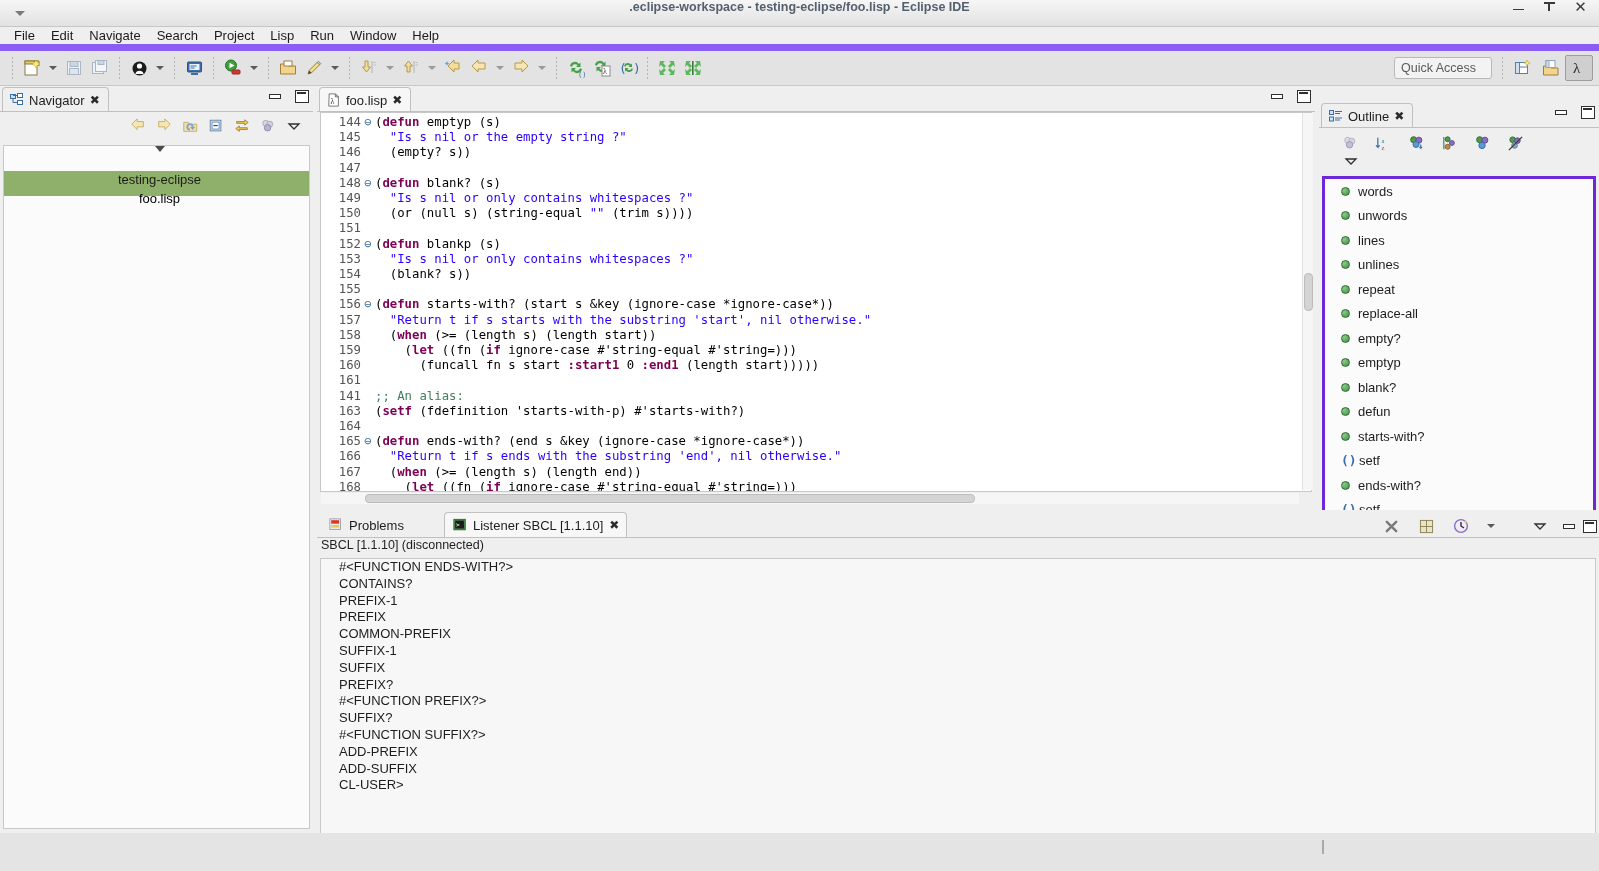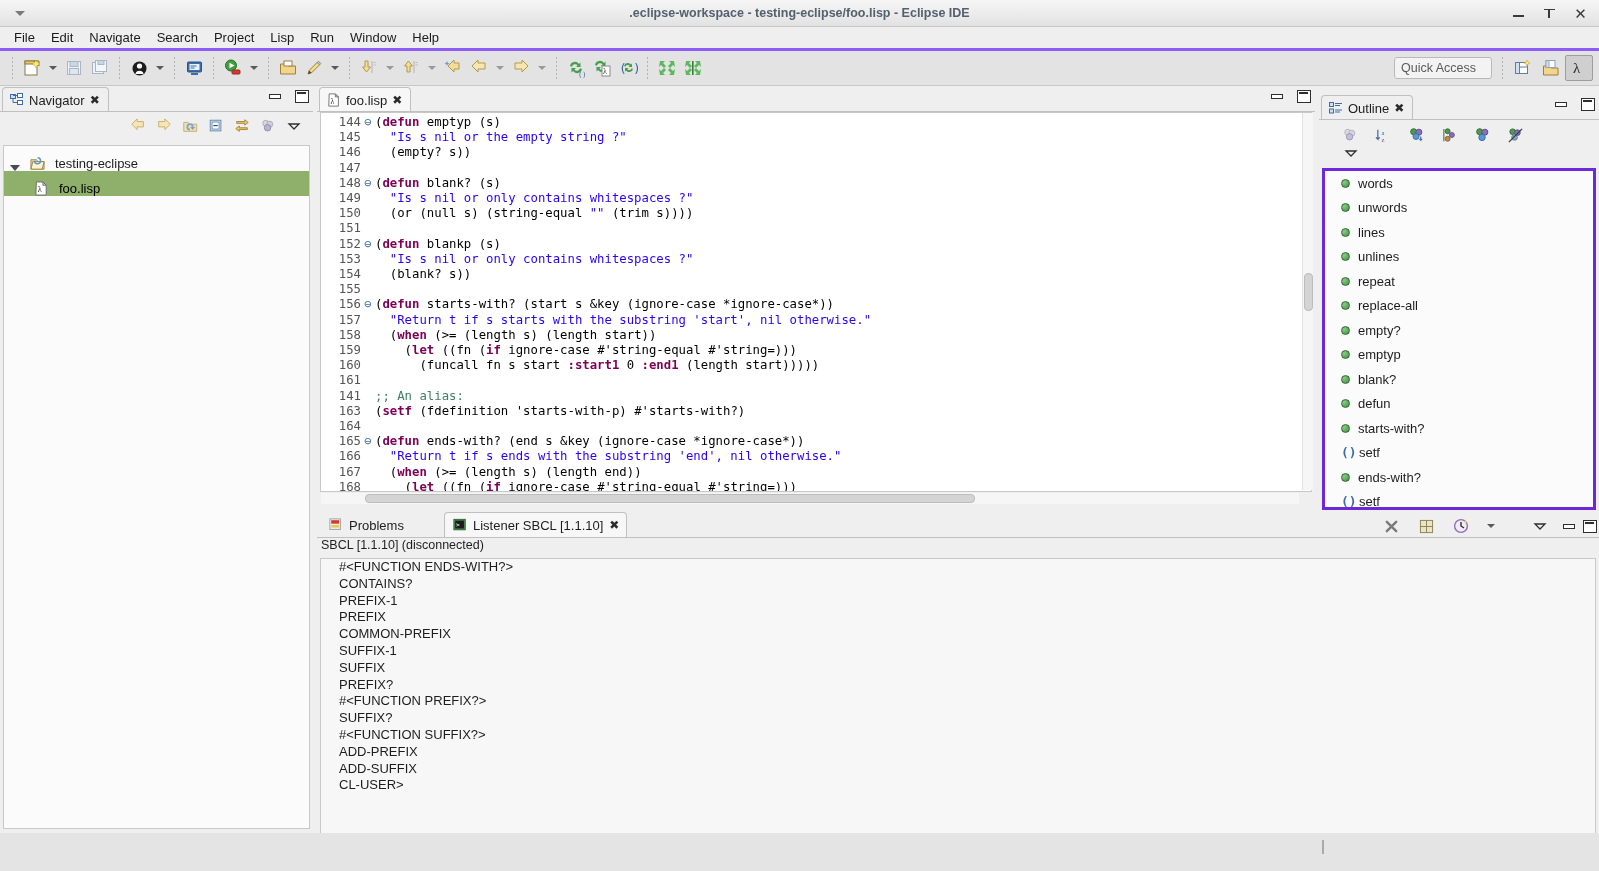--- a/index.html
+++ b/index.html
@@ -12,42 +12,42 @@
     color:#1d1d1d;
     overflow:hidden;
     position:relative;
   }
 
   
   #titlebar {
     height:27px;
     background:linear-gradient(to bottom,#f6f6f6,#e2e2e2);
     border-bottom:1px solid #c6c6c6;
-    display:flex; align-items:center;
+    display:flex; 
     position:relative;
   }
   #titlebar .tb-left { width:40px; display:flex; align-items:center; justify-content:center; }
   #title-text {
     position:absolute; left:0; right:0; text-align:center;
     font-weight:bold; font-size:12.5px; color:#55606e;
     pointer-events:none;
   }
   .win-btns { margin-left:auto; display:flex; gap:18px; padding-right:12px; position:relative; z-index:2; }
   .win-btn { width:13px; height:13px; position:relative; cursor:pointer; color:#3a3a3a; }
   .wb-min::after { content:""; position:absolute; left:1px; bottom:3px; width:11px; height:1.5px; background:#3a3a3a; }
   .wb-max::before { content:""; position:absolute; left:1px; top:2px; width:11px; height:1.5px; background:#3a3a3a; }
   .wb-max::after { content:""; position:absolute; left:5px; top:2px; width:1.5px; height:9px; background:#3a3a3a; }
   .wb-close { font-size:15px; line-height:13px; text-align:center; }
   .caret-sm { width:0;height:0;border-left:5px solid transparent;border-right:5px solid transparent;border-top:5px solid #7a7a7a; }
 
   
   #menubar {
     height:24px; background:#efefef;
     display:flex; align-items:center; padding-left:6px;
-    border-bottom:3px solid #8b5cf6;
+    border-bottom:7px solid #8b5cf6;
   }
   #menubar .mi { padding:2px 8px; font-size:13px; color:#1b1b1b; cursor:pointer; }
 
   
   #toolbar {
     height:35px; background:#e3e3e3;
     border-bottom:1px solid #c8c8c8;
     display:flex; align-items:center; padding:0 6px;
     position:relative;
   }
@@ -93,21 +93,21 @@
                    border:1px solid #2f2f2f; background:#fff; }
   .mm-max::before { content:""; position:absolute; left:0px; top:0px; width:12px; height:11px;
                     border:1.5px solid #2f2f2f; background:#fff; }
   .mm-max::after { content:""; position:absolute; left:1.5px; top:1.5px; width:9px; height:2.5px; background:#2f2f2f; }
 
   
   #navigator { left:0; top:0; width:313px; height:746px; }
   #nav-toolbar { height:28px; background:#efefef; display:flex; align-items:center; justify-content:flex-end; padding-right:6px; gap:0px;}
   #nav-tree { position:absolute; left:3px; top:58px; right:3px; bottom:4px;
               background:#fbfbfb; border:1px solid #c8c8c8; overflow:hidden; }
-  .tree-row { height:25px; display:flex; align-items:flex-end; gap:10px; padding-left:6px; font-size:13px; cursor:pointer; }
+  .tree-row { height:25px; display:flex; align-items:center; gap:10px; padding-left:6px; font-size:13px; cursor:pointer;flex-direction:column; }
   .tree-row.sel { background:#8fb06a; color:#000; }
   .twisty { width:0;height:0;border-left:6px solid #4a4a4a;border-top:4px solid transparent;border-bottom:4px solid transparent; }
   .twisty.open { border-left:5px solid transparent;border-right:5px solid transparent;border-top:6px solid #4a4a4a;border-bottom:none; }
 
   
   #editor { left:317px; top:0; width:998px; height:419px; }
   #edit-tab { background:#f7f7f7; }
   #code-area {
     position:absolute; left:3px; top:25px; right:3px; bottom:14px;
     background:#ffffff; border:1px solid #c8c8c8; overflow:hidden;
@@ -125,21 +125,21 @@
   .cmt { color:#3f7f5f; }
   .kwd2 { color:#7d0055; font-weight:bold; }
 
   
   .vscroll { position:absolute; right:2px; top:26px; width:11px; bottom:16px; background:#f6f6f6; border-left:1px solid #e2e2e2;}
   .vthumb { position:absolute; left:1px; width:9px; background:#d4d4d4; border:1px solid #bcbcbc; border-radius:4px;}
   .hscroll { position:absolute; left:4px; right:16px; bottom:2px; height:11px; background:#f6f6f6;}
   .hthumb { position:absolute; left:44px; top:1px; height:9px; background:#d4d4d4; border:1px solid #bcbcbc; border-radius:4px;}
 
   
-  #outline { left:1319px; top:8px; width:280px; height:419px; }
+  #outline { left:1319px; top:16px; width:280px; height:419px; }
   #out-toolbar { height:48px; background:#efefef; position:relative; }
   #out-tb-icons { display:flex; align-items:center; gap:7px; padding:4px 0 0 18px; height:26px;}
   #out-tb-menu { position:absolute; left:24px; top:27px; }
   #out-list { position:absolute; left:3px; top:73px; right:3px; bottom:4px;
               background:#fbfbfb; border:3px solid #6d28d9; overflow:hidden; }
   .out-row { height:24.5px; display:flex; align-items:center; gap:8px; padding-left:16px; font-size:13px; cursor:pointer;}
   .dotg { width:9px;height:9px;border-radius:50%; background:radial-gradient(circle at 30% 30%,#8ec98e,#3f8f3f); border:1px solid #2e6b2e;}
   .parens { font-family:"DejaVu Sans Mono", monospace; color:#3b6ea8; font-size:13px; font-weight:bold; width:10px; text-align:center;}
 
   

